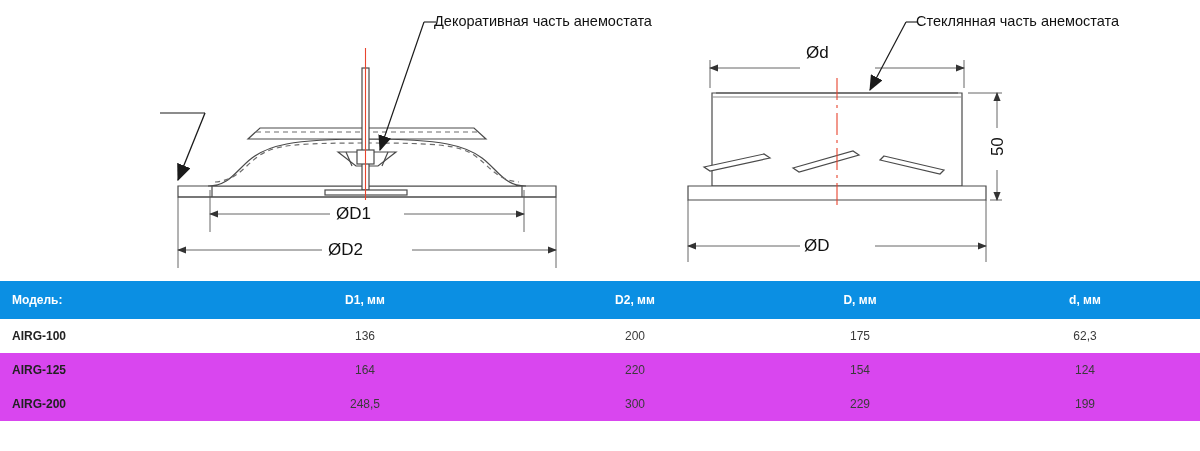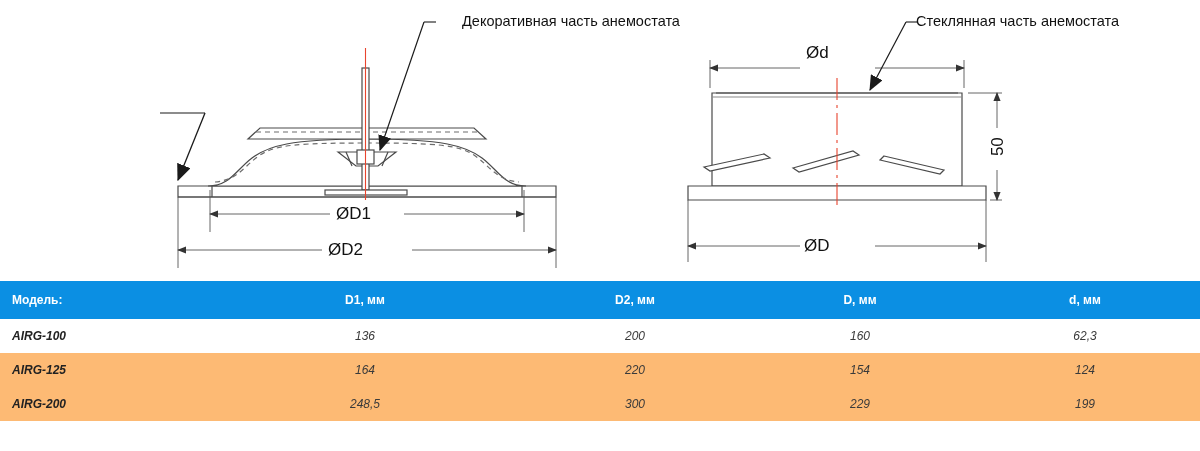--- a/index.html
+++ b/index.html
@@ -80,33 +80,32 @@
     padding-left: 12px;
     margin-top: 43px;
   }
   table.spec td {
     font-size: 12px;
     color: #3a3a3a;
     height: 34px;
     text-align: center;
     padding: 0;
     border: none;
-    font-style: italic;
   }
   table.spec td.first {
     text-align: left;
     padding-left: 12px;
     font-weight: bold;
     color: #222;
   }
   table.spec tr.odd td {
     background: #ffffff;
   }
   table.spec tr.even td {
-    background: #fdba74;
+    background: #d946ef;
   }
 </style>
 </head>
 <body>
 
 <div id="page">
 
   <div id="drawing">
     <svg width="1200" height="281" viewBox="0 0 1200 281" xmlns="http://www.w3.org/2000/svg">
       <defs>
@@ -207,21 +206,21 @@
         <line x1="997" y1="170" x2="997" y2="200" marker-end="url(#arrA)"></line>
       </g>
 
       <g stroke="#1a1a1a" stroke-width="1.3" fill="none">
         <path d="M906,22 L870,90" marker-end="url(#arrBig)" stroke-width="1.2"></path>
         <line x1="906" y1="22" x2="918" y2="22" stroke-width="1.1"></line>
       </g>
     </svg>
 
 
-    <div class="lbl lbl-callout" style="left:434px; top:12px;margin-left:28px;">Декоративная часть анемостата</div>
+    <div class="lbl lbl-callout" style="left:434px; top:12px;">Декоративная часть анемостата</div>
 
     <div class="lbl lbl-callout" style="left:916px; top:12px;">Стеклянная часть анемостата</div>
 
     <div class="lbl lbl-dim" style="left:336px; top:203px;">ØD1</div>
 
     <div class="lbl lbl-dim" style="left:328px; top:239px;">ØD2</div>
 
     <div class="lbl lbl-dim" style="left:806px; top:42px;">Ød</div>
 
     <div class="lbl lbl-dim" style="left:804px; top:235px;">ØD</div>
@@ -245,21 +244,21 @@
           <th>D2, мм</th>
           <th>D, мм</th>
           <th>d, мм</th>
         </tr>
       </thead>
       <tbody>
         <tr class="odd">
           <td class="first">AIRG-100</td>
           <td>136</td>
           <td>200</td>
-          <td>160</td>
+          <td>175</td>
           <td>62,3</td>
         </tr>
         <tr class="even">
           <td class="first">AIRG-125</td>
           <td>164</td>
           <td>220</td>
           <td>154</td>
           <td>124</td>
         </tr>
         <tr class="even">

